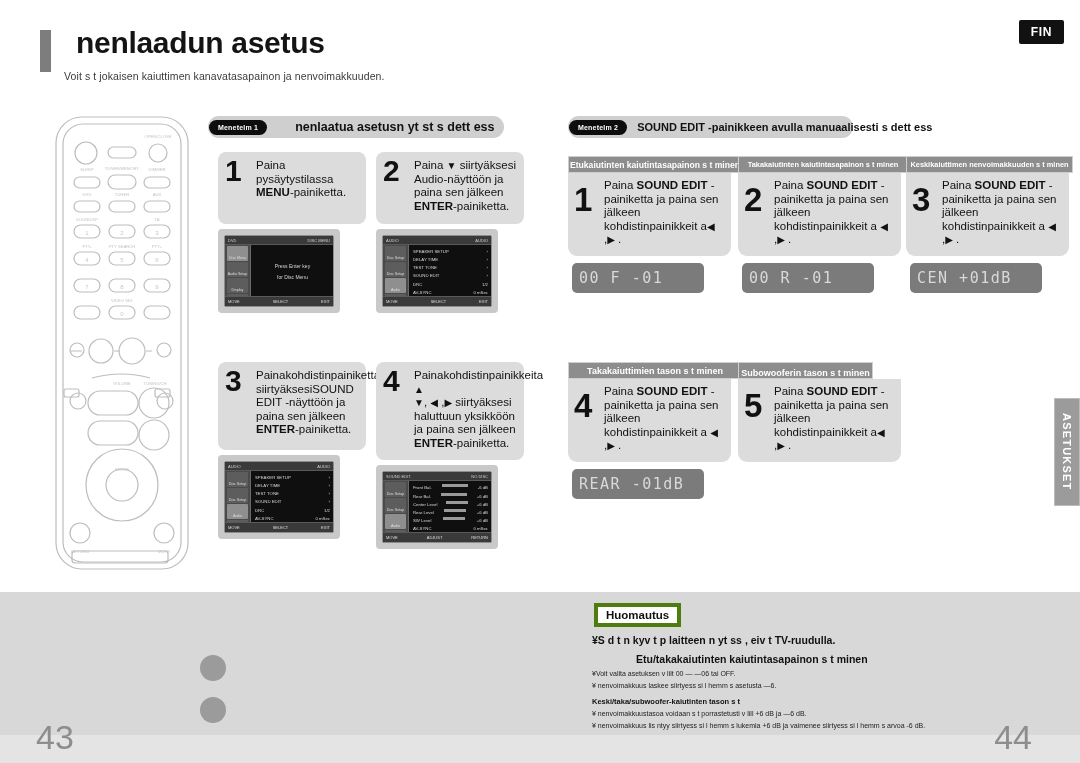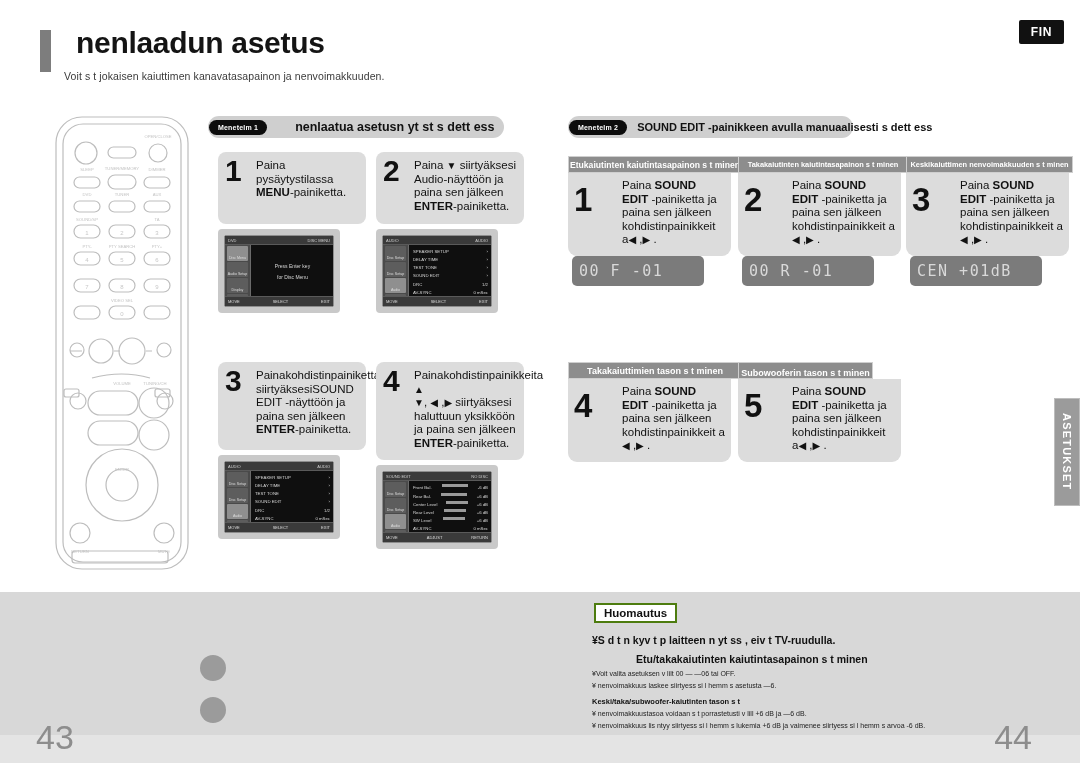--- a/index.html
+++ b/index.html
@@ -144,24 +144,24 @@
   .rcard { position:absolute; }
   .rcard .cap {
     background:#dcdcdc; border-radius:0 0 9px 9px;
     padding:6px 6px 9px 6px; position:relative; min-height:82px;
   }
   .rcard .num {
     position:absolute; left:6px; top:10px;
     font-size:33px; font-weight:bold; color:#111; line-height:1;
   }
   .rcard .txt {
-    margin-left:48px; font-size:11.5px; line-height:1.18; color:#111;
+    margin-left:30px; font-size:11.5px; line-height:1.18; color:#111;
   }
   .lcd {
-    margin-left:4px;
+    margin-top:7px; margin-left:4px;
     background:#7b7b7b; border-radius:5px;
     width:132px; height:30px;
     display:flex; align-items:center; padding-left:7px;
     font-family:"DejaVu Sans Mono", monospace;
     color:#d9d9d9; font-size:15px; letter-spacing:1.5px;
     white-space:pre;
   }
   .rcard .whitewrap { background:#ffffff; padding-bottom:6px; }
 
   
@@ -175,21 +175,21 @@
     font-size:13px; color:#111; white-space:nowrap;
   }
 
   
   .notebox {
     position:absolute; left:580px; top:600px; width:380px; height:130px;
     background:#d8d8d8;
   }
   .note-badge {
     position:absolute; left:14px; top:3px;
-    border:2px solid #4d7c0f; background:#ffffff; color:#111;
+    border:4px solid #4d7c0f; background:#ffffff; color:#111;
     font-size:11.5px; font-weight:bold; padding:2px 8px;
   }
   .note-l1 {
     position:absolute; left:12px; top:34px;
     font-size:10.5px; font-weight:bold; color:#111;
   }
   .note-h1 {
     position:absolute; left:12px; top:53px;
     font-size:10.5px; font-weight:bold; color:#111;margin-left:44px;
   }
@@ -572,20 +572,23 @@
   <span>Subowooferin tason s  t  minen</span>
 </div>
 
 <div class="rcard" style="left:568px; top:379px; width:163px;">
   <div class="cap">
     <div class="num">4</div>
     <div class="txt">
       Paina <b>SOUND EDIT</b> -painiketta ja paina sen jälkeen kohdistinpainikkeit a <span class="arrow">◀</span> ,<span class="arrow">▶</span> .
     </div>
   </div>
+  <div class="whitewrap">
+    <div class="lcd">REAR -01dB</div>
+  </div>
 </div>
 
 <div class="rcard" style="left:738px; top:379px; width:163px;">
   <div class="cap">
     <div class="num">5</div>
     <div class="txt">
       Paina <b>SOUND EDIT</b> -painiketta ja paina sen jälkeen kohdistinpainikkeit a<span class="arrow">◀</span> ,<span class="arrow">▶</span> .
     </div>
   </div>
 </div>

